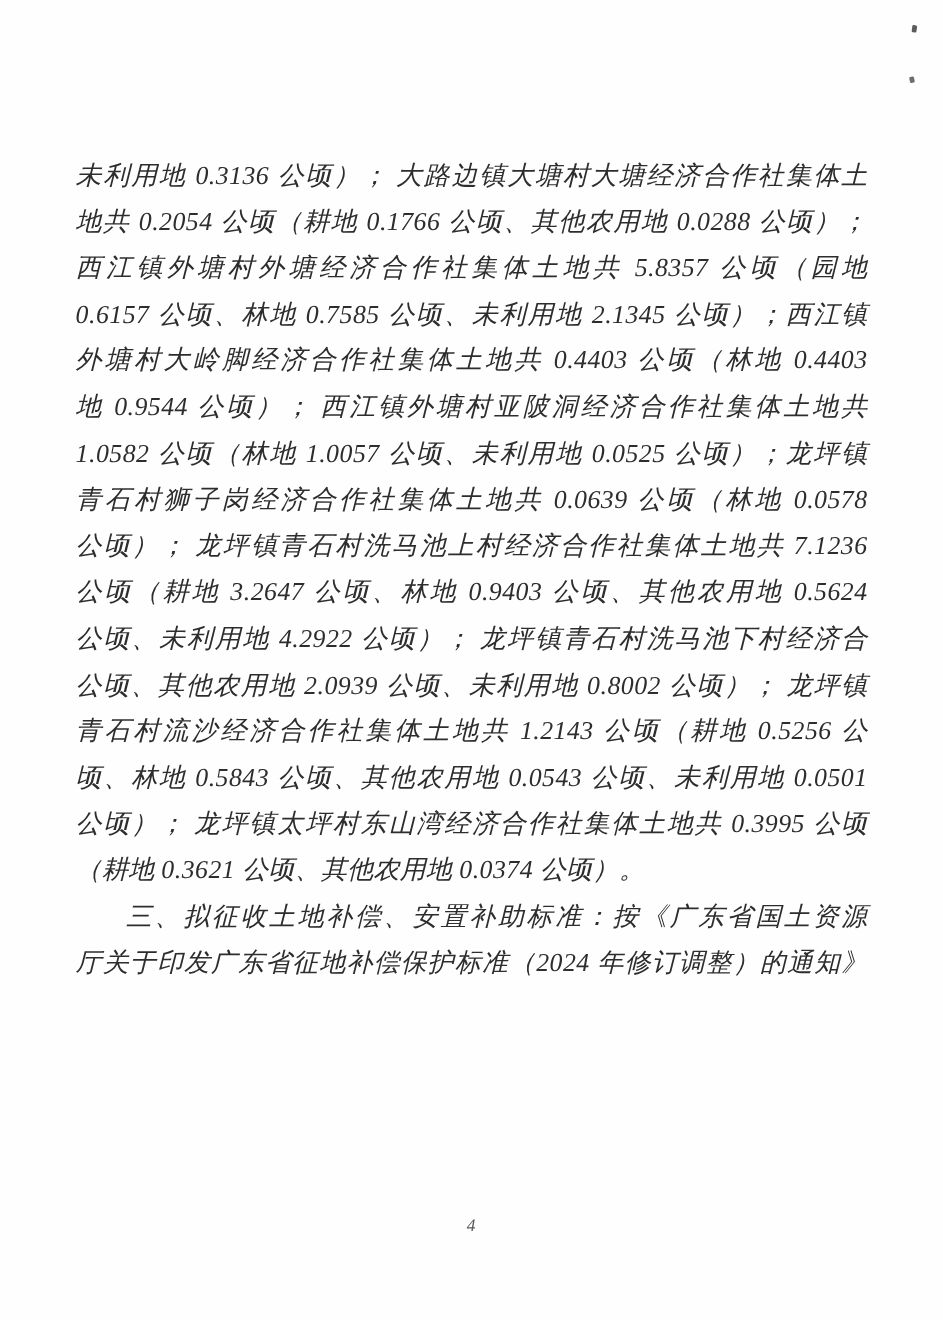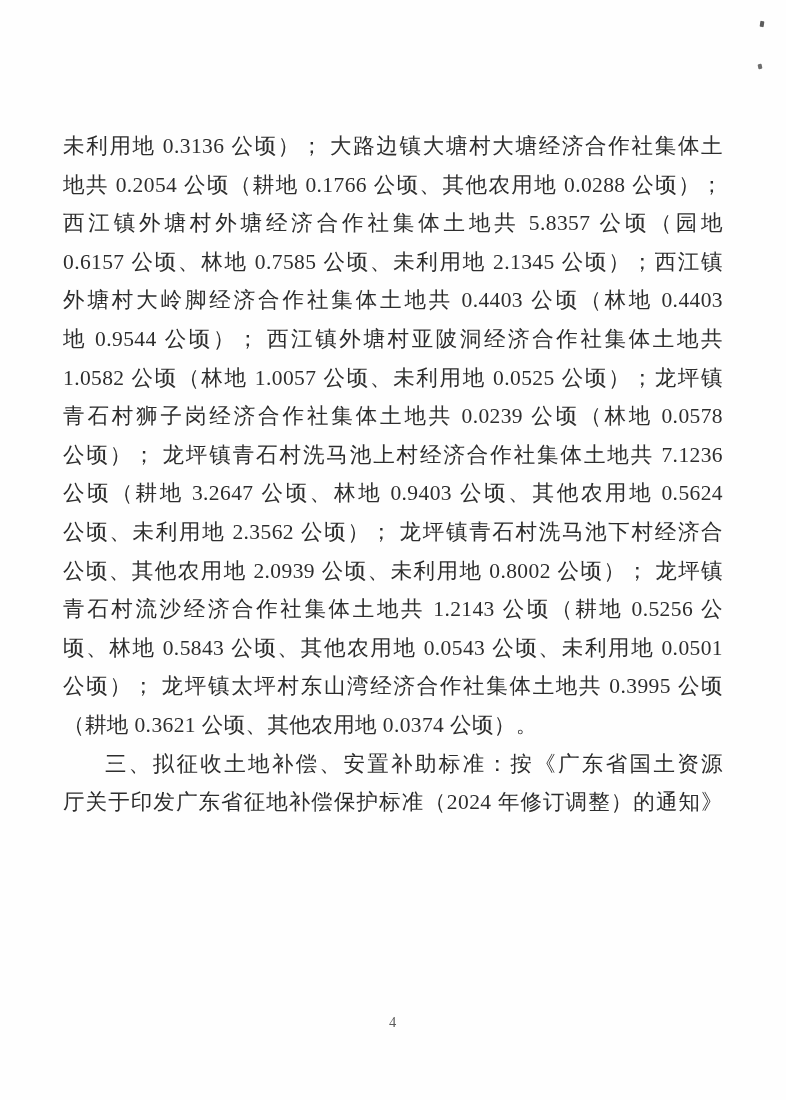--- a/index.html
+++ b/index.html
@@ -8,20 +8,21 @@
     background: #ffffff;
   }
   .page {
     position: relative;
     width: 786px;
     height: 1100px;
     background: #fefefe;
     font-family: "Liberation Serif", "DejaVu Serif", serif;
     color: #2d2d2d;
     overflow: hidden;
+    font-style: italic;
   }
   .text-block {
     position: absolute;
     left: 63px;
     top: 127px;
     width: 660px;
   }
   .line {
     font-size: 21.5px;
     height: 38.6px;
@@ -84,24 +85,24 @@
   <div class="speck speck-2"></div>
 
   <div class="text-block">
     <div class="line">未利用地 0.3136 公顷）； 大路边镇大塘村大塘经济合作社集体土</div>
     <div class="line">地共 0.2054 公顷（耕地 0.1766 公顷、其他农用地 0.0288 公顷）；</div>
     <div class="line">西江镇外塘村外塘经济合作社集体土地共 5.8357 公顷（园地</div>
     <div class="line">0.6157 公顷、林地 0.7585 公顷、未利用地 2.1345 公顷）；西江镇</div>
     <div class="line">外塘村大岭脚经济合作社集体土地共 0.4403 公顷（林地 0.4403</div>
     <div class="line">地 0.9544 公顷）； 西江镇外塘村亚陂洞经济合作社集体土地共</div>
     <div class="line">1.0582 公顷（林地 1.0057 公顷、未利用地 0.0525 公顷）；龙坪镇</div>
-    <div class="line">青石村狮子岗经济合作社集体土地共 0.0239 公顷（林地 0.0578</div>
+    <div class="line">青石村狮子岗经济合作社集体土地共 0.0639 公顷（林地 0.0578</div>
     <div class="line">公顷）； 龙坪镇青石村洗马池上村经济合作社集体土地共 7.1236</div>
     <div class="line">公顷（耕地 3.2647 公顷、林地 0.9403 公顷、其他农用地 0.5624</div>
-    <div class="line">公顷、未利用地 2.3562 公顷）； 龙坪镇青石村洗马池下村经济合</div>
+    <div class="line">公顷、未利用地 4.2922 公顷）； 龙坪镇青石村洗马池下村经济合</div>
     <div class="line">公顷、其他农用地 2.0939 公顷、未利用地 0.8002 公顷）； 龙坪镇</div>
     <div class="line">青石村流沙经济合作社集体土地共 1.2143 公顷（耕地 0.5256 公</div>
     <div class="line">顷、林地 0.5843 公顷、其他农用地 0.0543 公顷、未利用地 0.0501</div>
     <div class="line">公顷）； 龙坪镇太坪村东山湾经济合作社集体土地共 0.3995 公顷</div>
     <div class="line para-end">（耕地 0.3621 公顷、其他农用地 0.0374 公顷）。</div>
     <div class="line indent">三、拟征收土地补偿、安置补助标准：按《广东省国土资源</div>
     <div class="line">厅关于印发广东省征地补偿保护标准（2024 年修订调整）的通知》</div>
   </div>
 
   <div class="page-number">4</div>

